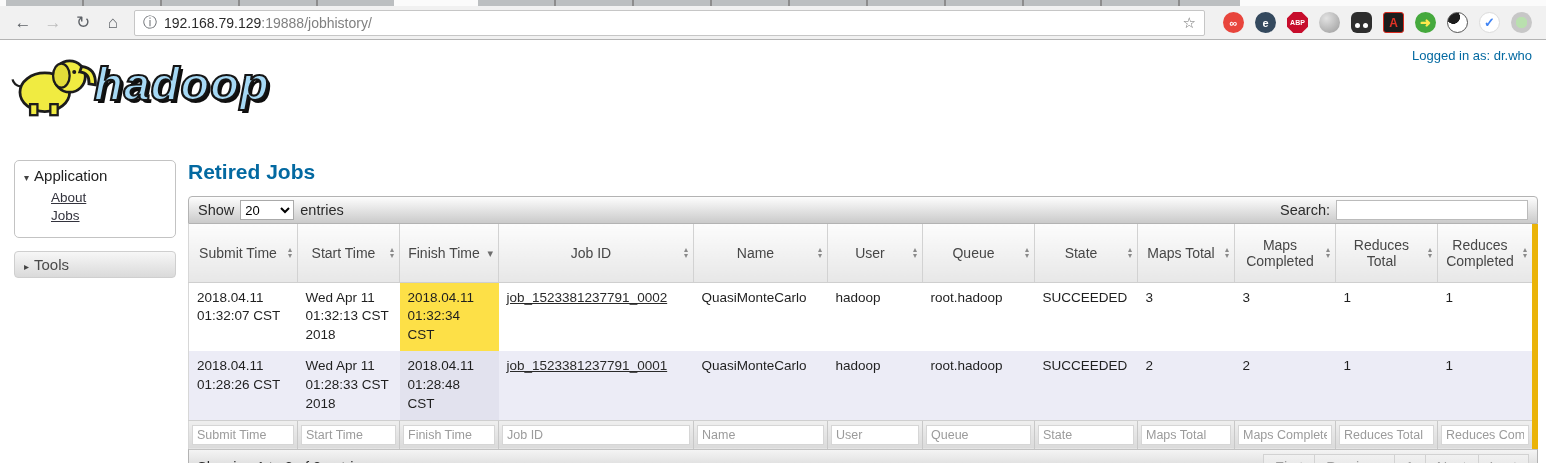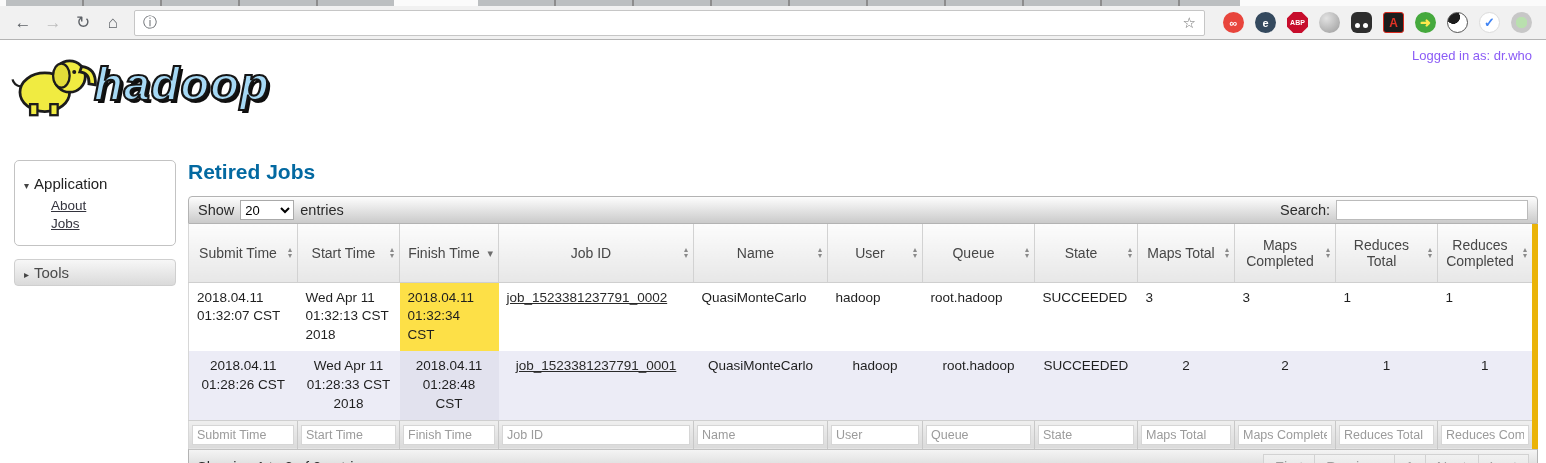--- a/index.html
+++ b/index.html
@@ -38,28 +38,28 @@
   .e8 { background:radial-gradient(circle at 28% 22%,#1d1d1d 32%,#ffffff 34%); border:1px solid #555; }
   .e9 { background:#fff; border:1px solid #dcdcdc; color:#4285f4; font-size:13px; }
   .e10 { background:radial-gradient(circle,#b9e0ae 0 37%,#c7c7c7 40%); }
 
   
   .page-header { position:relative; height:100px; }
   .logo { position:absolute; left:8px; top:6px; display:flex; align-items:center; }
   .logo-word { font-size:47px; font-weight:bold; font-style:italic; letter-spacing:1px;
     color:#a6d9f5; -webkit-text-stroke:2.2px #151515;
     text-shadow:3px 3px 0 #0e0e0e; margin-left:-6px; }
-  .logged-in { position:absolute; right:14px; top:8px; font-size:13px; color:#8b5cf6; }
+  .logged-in { position:absolute; right:14px; top:8px; font-size:13px; color:#0369a1; }
   .page-title { position:absolute; left:0; right:0; top:26px; text-align:center;
     font-size:30px; font-weight:bold; color:#212121; }
 
   
   .content { display:flex; padding:0 8px 0 14px; margin-top:20px; }
   .sidebar { width:162px; flex-shrink:0; margin-right:12px; }
-  .nav-box { border:1px solid #c3c3c3; border-radius:5px; background:#fff; padding:11px 0 12px 0; }
+  .nav-box { border:1px solid #c3c3c3; border-radius:5px; background:#fff; padding:3px 0 12px 0; }
   .nav-head { font-size:15px; color:#222; padding:3px 9px; }
   .caret { font-size:10px; color:#444; margin-right:5px; }
   .nav-links { margin-left:36px; margin-top:2px; }
   .nav-links a { display:block; font-size:13.5px; color:#33333d; line-height:1.35; }
   .tools-bar { margin-top:13px; border:1px solid #cfcfcf; border-radius:4px;
     background:linear-gradient(#f7f7f7,#dadada); padding:4px 9px; font-size:15px; color:#4a4a4a; }
 
   .main { flex:1; min-width:0; }
   .retired { font-size:21px; font-weight:600; color:#0369a1; margin-bottom:12px; }
 
@@ -83,21 +83,21 @@
   thead th:first-child { border-left:none; }
   .sort-ic { position:absolute; right:5px; top:50%; transform:translateY(-50%);
     display:flex; flex-direction:column; align-items:center; color:#8a8a8a;
     font-size:8px; line-height:6px; }
   .sort-ic.desc { font-size:11px; line-height:10px; color:#6d6d6d; }
 
   tbody td { vertical-align:top; padding:6px 8px; font-size:13.5px; color:#1f1f1f;
     line-height:1.4; word-wrap:break-word; }
   tr.row-0 { background:#fff; }
   tr.row-0 td { height:58px; }
-  tr.row-1 { background:#ececf6;text-align:center; }
+  tr.row-1 { background:#ececf6; }
   tr.row-1 td { height:64px; }
   tr.row-0 td.sorted { background:#fde047; }
   tr.row-1 td.sorted { background:#e2e2ee; }
   td a.job-link { color:#2a2a2a; text-decoration:underline; }
 
   tr.filter td { background:linear-gradient(#efefef,#dadada); border-left:1px solid #c8c8c8;
     border-top:1px solid #cfcfcf; padding:4px 3px; height:29px; }
   tr.filter td:first-child { border-left:none; }
   tr.filter input { width:100%; height:20px; border:1px solid #d6d6d6; background:#fff;
     font-size:12.5px; padding:2px 4px; color:#333; }
@@ -119,20 +119,21 @@
   <div class="tabs-seg tabs-b"></div>
 </div>
 
 <div class="chrome-bar">
   <span class="nav-btn">←</span>
   <span class="nav-btn dim">→</span>
   <span class="nav-btn">↻</span>
   <span class="nav-btn">⌂</span>
   <div class="addr-bar">
     <span class="info-ic">ⓘ</span>
+    <span class="url"><span>192.168.79.129</span><span class="dimpart">:19888/jobhistory/</span></span>
     <span class="star-box">☆</span>
   </div>
   <div class="ext-row">
     <span class="ext e1">
         <span>∞</span>
       </span>
     <span class="ext e2">
         <span>e</span>
       </span>
     <span class="ext e3">

